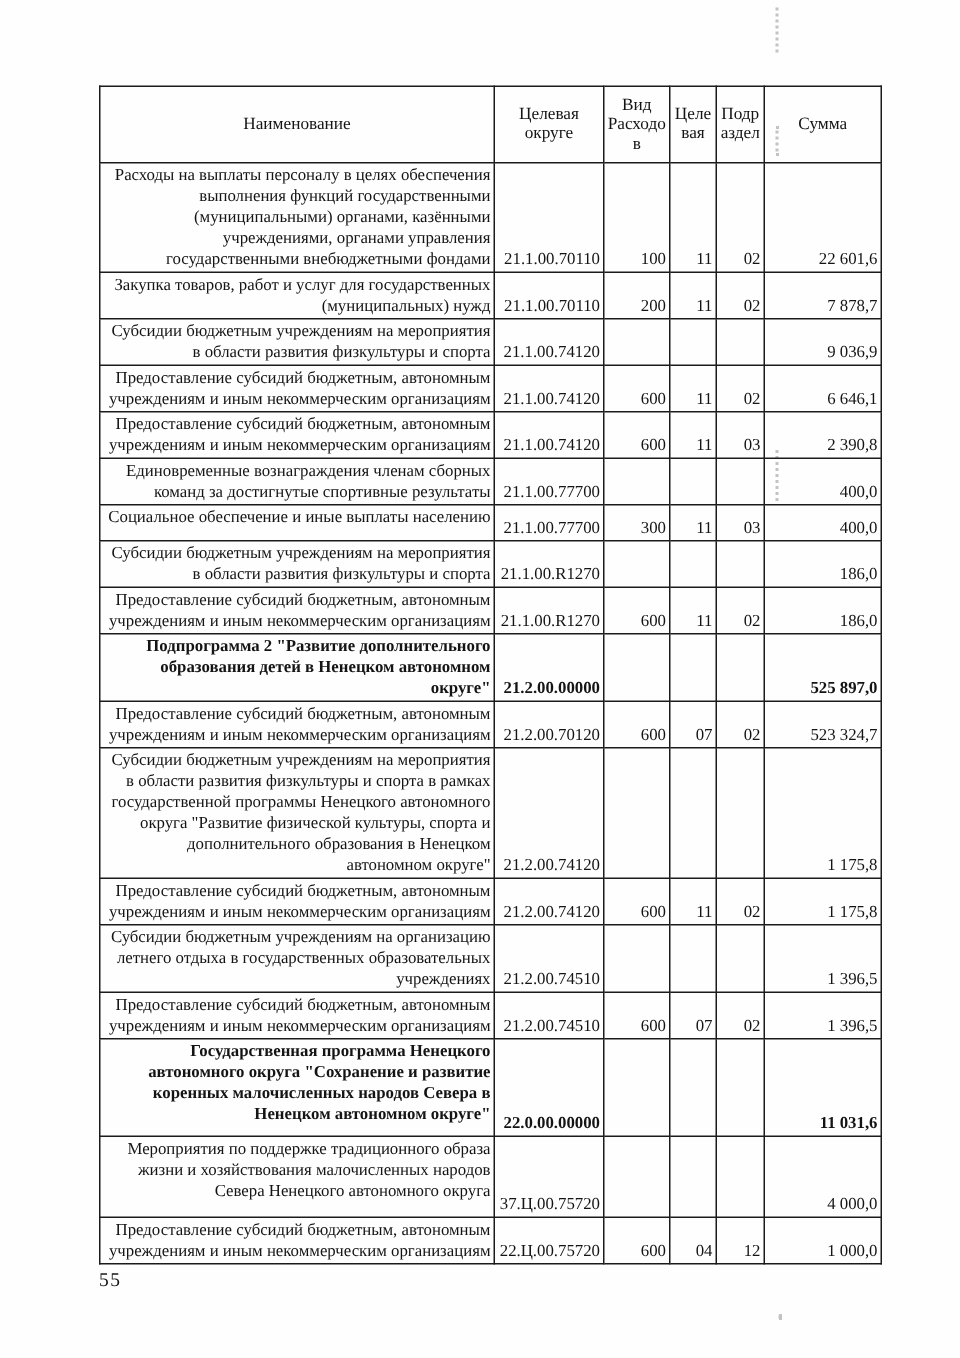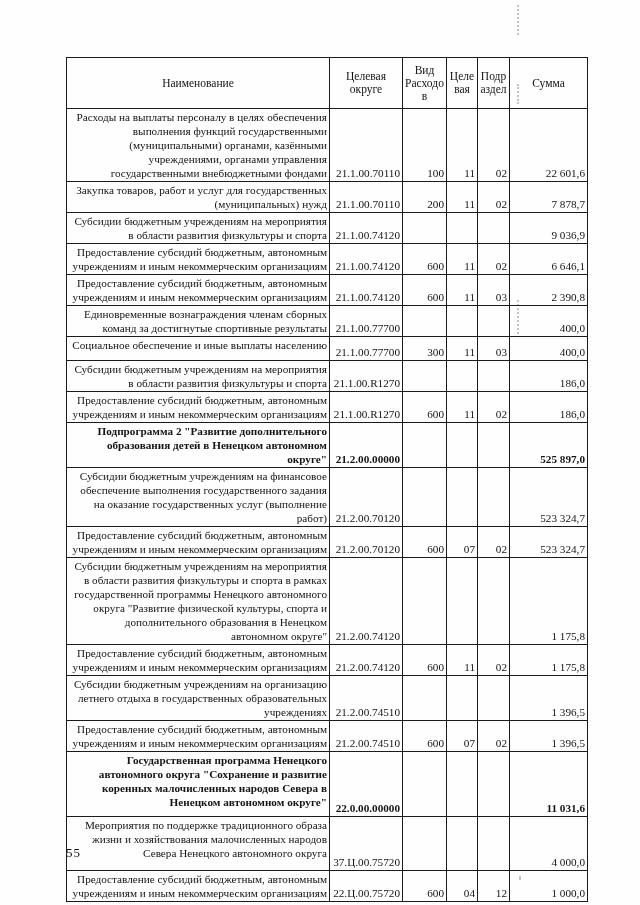--- a/index.html
+++ b/index.html
@@ -175,28 +175,20 @@
           <td class="num">186,0</td>
         </tr>
         <tr class="bold" style="height: 29px;">
           <td class="name">Подпрограмма 2 "Развитие дополнительного образования детей в Ненецком автономном округе"</td>
           <td class="num">21.2.00.00000</td>
           <td class="num"></td>
           <td class="num"></td>
           <td class="num sub"></td>
           <td class="num">525 897,0</td>
         </tr>
-        <tr style="height: 43px;">
-          <td class="name">Субсидии бюджетным учреждениям на финансовое обеспечение выполнения государственного задания на оказание государственных услуг (выполнение работ)</td>
-          <td class="num">21.2.00.70120</td>
-          <td class="num"></td>
-          <td class="num"></td>
-          <td class="num sub"></td>
-          <td class="num">523 324,7</td>
-        </tr>
         <tr style="height: 30px;">
           <td class="name">Предоставление субсидий бюджетным, автономным учреждениям и иным некоммерческим организациям</td>
           <td class="num">21.2.00.70120</td>
           <td class="num">600</td>
           <td class="num">07</td>
           <td class="num sub">02</td>
           <td class="num">523 324,7</td>
         </tr>
         <tr style="height: 78px;">
           <td class="name">Субсидии бюджетным учреждениям на мероприятия в области развития физкультуры и спорта в рамках государственной программы Ненецкого автономного округа "Развитие физической культуры, спорта и дополнительного образования в Ненецком автономном округе"</td>

